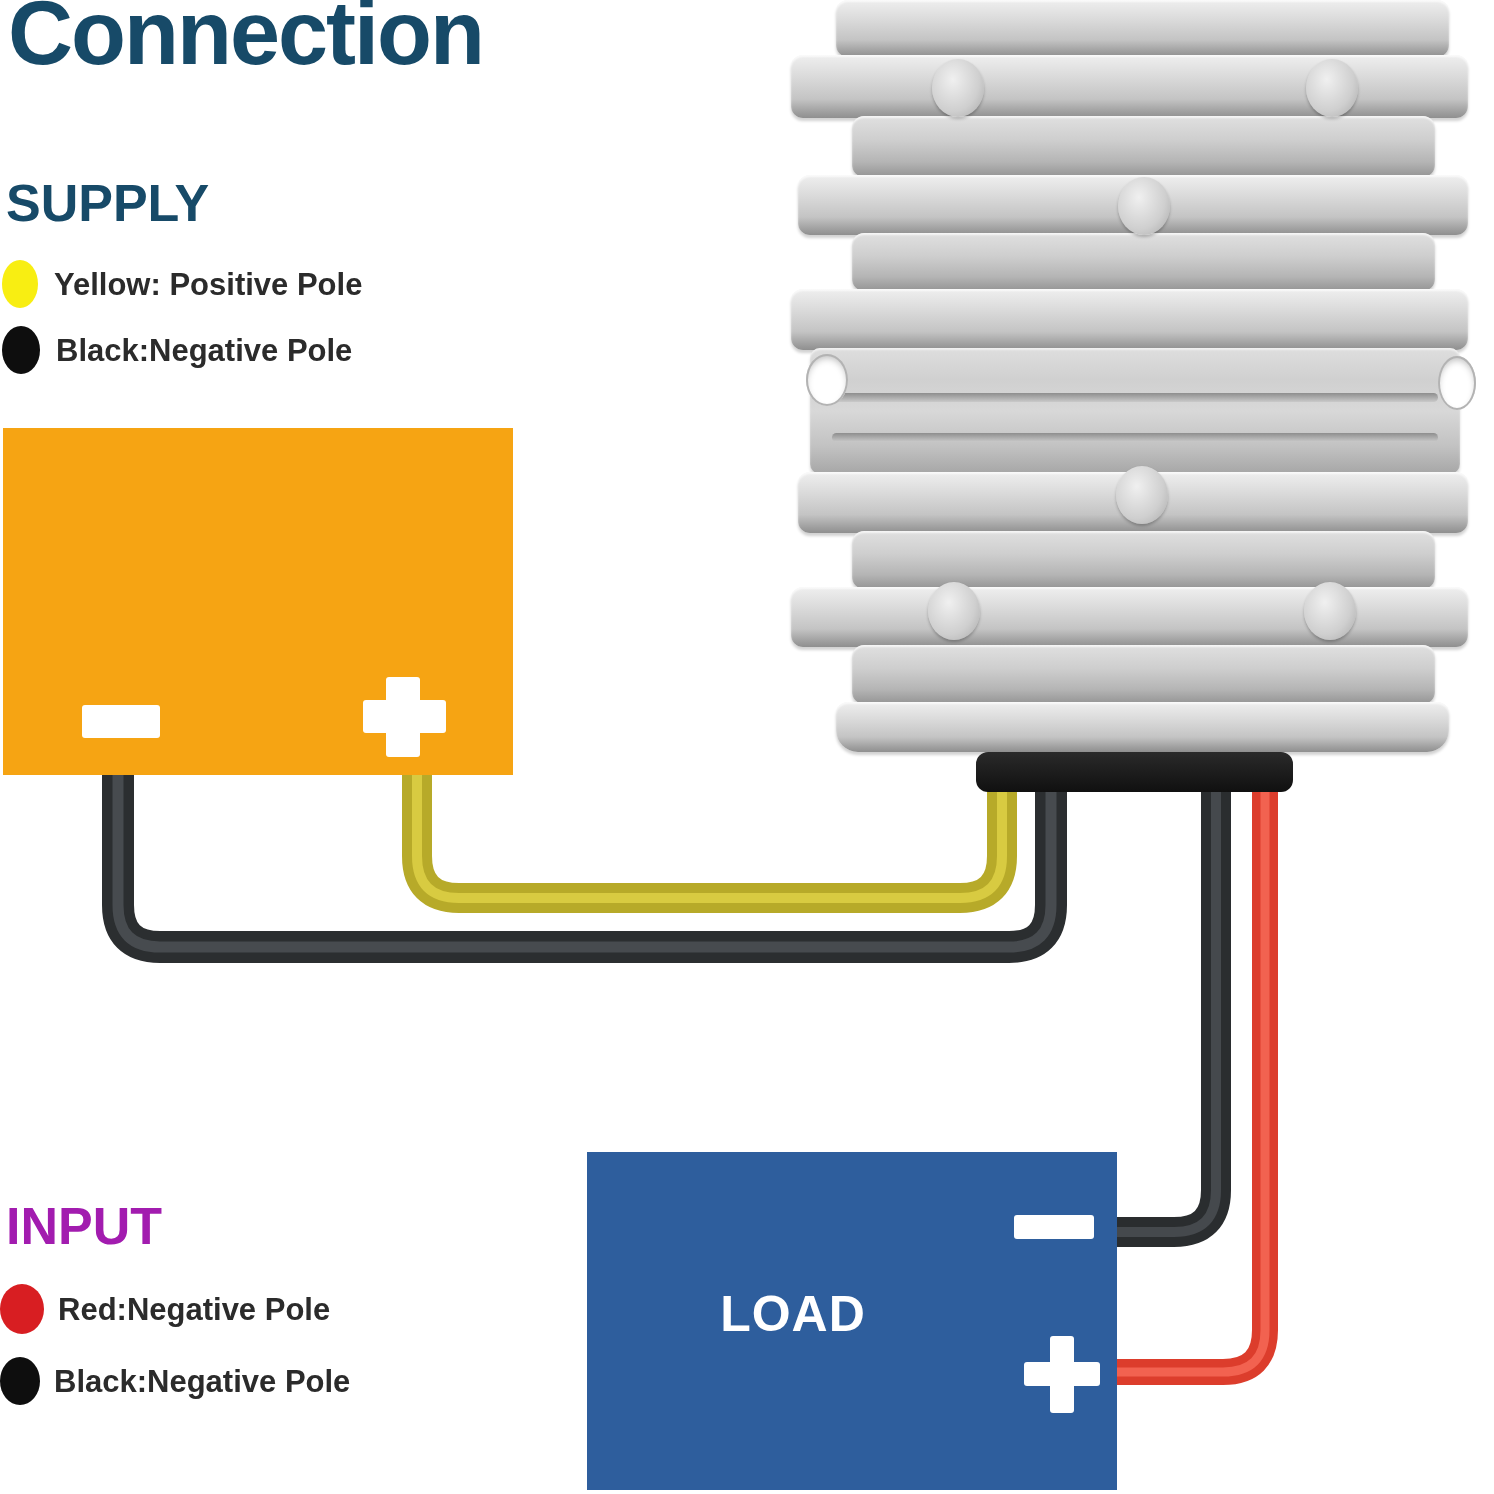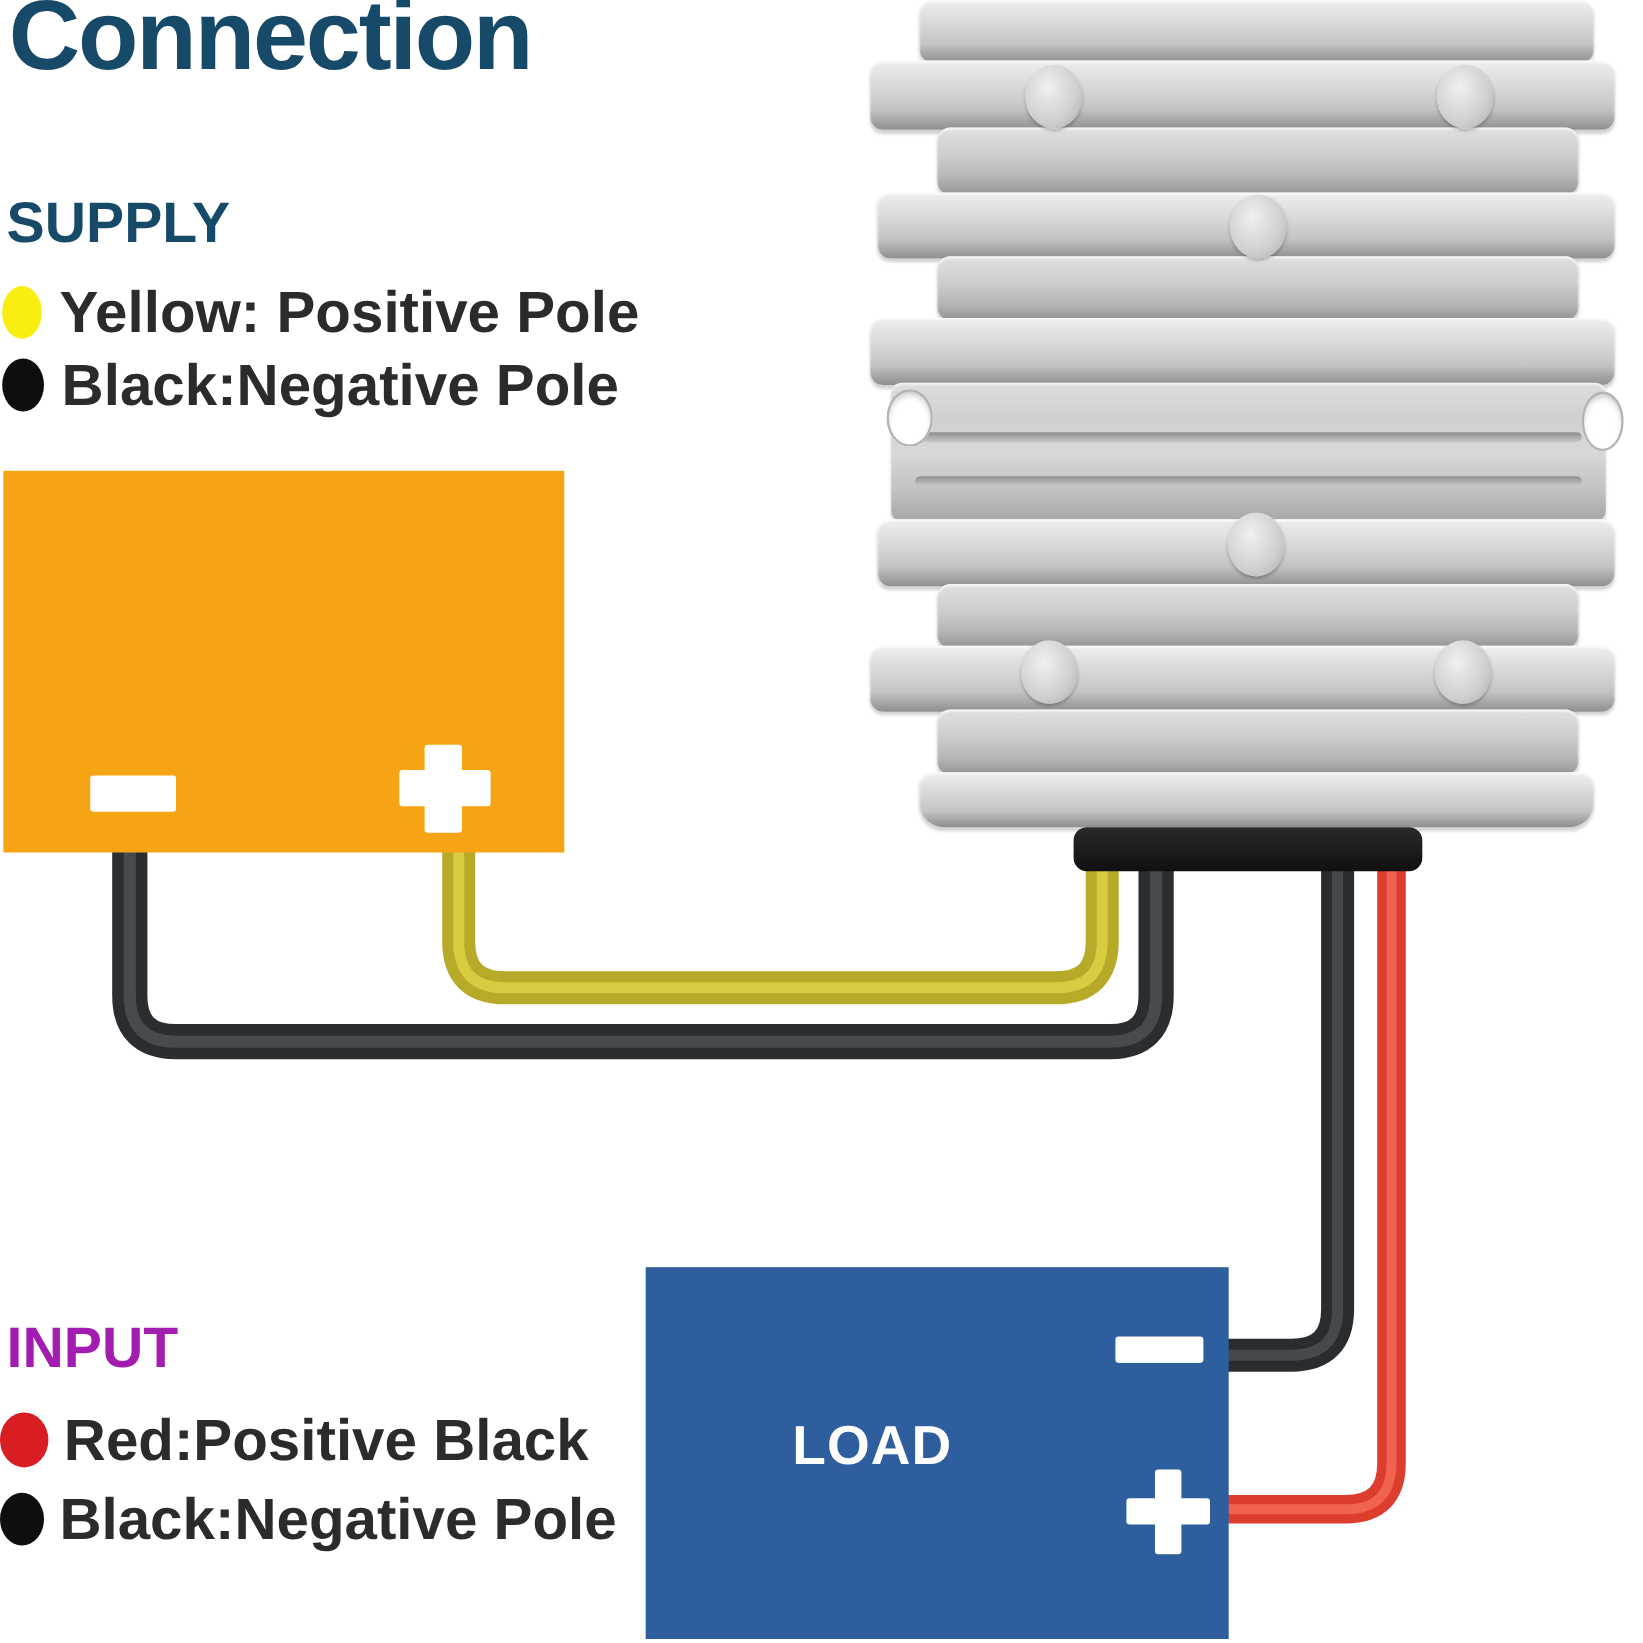--- a/index.html
+++ b/index.html
@@ -13,21 +13,21 @@
   .title{position:absolute;left:8px;top:-12px;font-size:90px;line-height:1;letter-spacing:-2px;}
   .heading{position:absolute;font-size:52px;line-height:1;letter-spacing:0;}
   .output-heading{left:6px;top:177px;}
   .input-heading{left:6px;top:1200px;}
 
   .legend{position:absolute;display:flex;flex-direction:column;gap:10px;}
   .output-legend{left:2px;top:256px;}
   .input-legend{left:0px;top:1278px;}
   .legend-row{display:flex;align-items:center;gap:16px;height:56px;}
   .input-legend .legend-row{height:62px;gap:14px;}
-  .legend-label{font-size:53px;color:#2b2b2b;line-height:1;}
+  .legend-label{font-size:31px;color:#2b2b2b;line-height:1;}
   .dot{display:inline-block;border-radius:50%;flex:0 0 auto;}
   .dot-out-yellow{width:36px;height:48px;}
   .dot-out-black{width:38px;height:48px;}
   .dot-in-red{width:44px;height:50px;}
   .dot-in-black{width:40px;height:48px;}
 
   
   .box{position:absolute;}
   .ps-box{left:3px;top:428px;width:510px;height:347px;}
   .ps-label{position:absolute;left:0;top:569px;width:100%;text-align:center;
@@ -169,21 +169,21 @@
       <span class="bar pv"></span>
       <span class="sr-only">+</span>
     </div>
   </div>
 
   <div class="heading input-heading" style="color: #a21caf;">INPUT</div>
 
   <div class="legend input-legend">
     <div class="legend-row">
       <span class="dot dot-in-red" style="background-color: rgb(216, 30, 34);"></span>
-      <span class="legend-label">Red:Positive Black</span>
+      <span class="legend-label">Red:Negative Pole</span>
     </div>
     <div class="legend-row">
       <span class="dot dot-in-black" style="background-color: rgb(14, 14, 14);"></span>
       <span class="legend-label">Black:Negative Pole</span>
     </div>
   </div>
 
 </div>
 
 </body></html>

